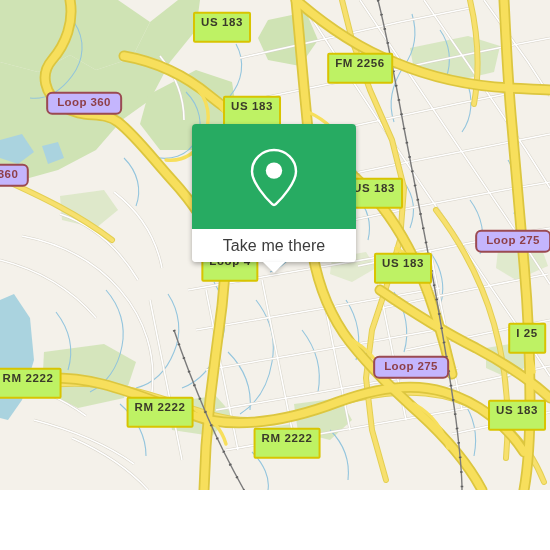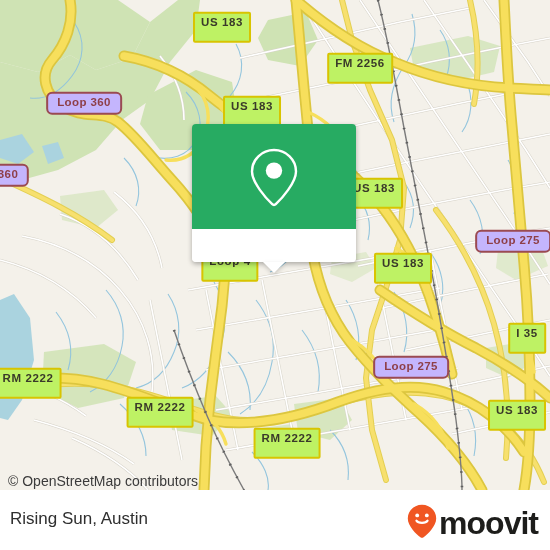--- a/index.html
+++ b/index.html
@@ -356,57 +356,41 @@
     <div id="shield-layer">
         <div class="shield hwy" style="left: 222px; top: 27px;">US 183</div>
         <div class="shield hwy" style="left: 360px; top: 68px;">FM 2256</div>
         <div class="shield loop" style="left: 84px; top: 103px;">Loop 360</div>
         <div class="shield hwy" style="left: 252px; top: 111px;">US 183</div>
         <div class="shield loop" style="left: 8px; top: 175px;">360</div>
         <div class="shield hwy" style="left: 374px; top: 193px;">US 183</div>
         <div class="shield loop" style="left: 513px; top: 241px;">Loop 275</div>
         <div class="shield hwy" style="left: 230px; top: 266px;">Loop 4</div>
         <div class="shield hwy" style="left: 403px; top: 268px;">US 183</div>
-        <div class="shield hwy" style="left: 527px; top: 338px;">I 35</div>
+        <div class="shield hwy" style="left: 527px; top: 338px;">I 25</div>
         <div class="shield loop" style="left: 411px; top: 367px;">Loop 275</div>
         <div class="shield hwy" style="left: 28px; top: 383px;">RM 2222</div>
         <div class="shield hwy" style="left: 160px; top: 412px;">RM 2222</div>
         <div class="shield hwy" style="left: 517px; top: 415px;">US 183</div>
         <div class="shield hwy" style="left: 287px; top: 443px;">RM 2222</div>
       </div>
   </div>
 
-  <div class="osm">© OpenStreetMap contributors</div>
 
   <div class="popup">
     <div class="popup-top">
       <span>
         <svg width="52" height="62" viewBox="0 0 52 62" xmlns="http://www.w3.org/2000/svg">
           <path d="M26 4 C13.8 4 4 13.6 4 25.4 C4 36.6 18.2 52.4 24.2 58.2
                    C25.2 59.2 26.8 59.2 27.8 58.2 C33.8 52.4 48 36.6 48 25.4
                    C48 13.6 38.2 4 26 4 Z" fill="none" stroke="#ffffff" stroke-width="2.4"></path>
           <circle cx="26" cy="24.6" r="8.2" fill="#ffffff"></circle>
         </svg>
       </span>
     </div>
     <div class="popup-bottom">
+      <span>Take me there</span>
       <span class="popup-arrow"></span>
     </div>
   </div>
 
-  <div class="footer">
-    <div class="footer-title">Rising Sun, Austin</div>
-    <div class="brand">
-      <span>
-        <svg width="30" height="34" viewBox="0 0 30 34" xmlns="http://www.w3.org/2000/svg">
-          <path d="M15 0.8 C7.1 0.8 0.8 6.9 0.8 14.4 C0.8 22 9.6 30.4 13.4 33.3
-                   C14.3 34 15.7 34 16.6 33.3 C20.4 30.4 29.2 22 29.2 14.4
-                   C29.2 6.9 22.9 0.8 15 0.8 Z" fill="#f05622"></path>
-          <circle cx="10.2" cy="11.4" r="1.9" fill="#ffffff"></circle>
-          <circle cx="19.8" cy="11.4" r="1.9" fill="#ffffff"></circle>
-          <path d="M9.4 16.6 C11.2 19.6 18.8 19.6 20.6 16.6" fill="none" stroke="#ffffff" stroke-width="2.1" stroke-linecap="round"></path>
-        </svg>
-      </span>
-      <span class="brand-word">moovit</span>
-    </div>
-  </div>
 
 </div>
 
 </body></html>

